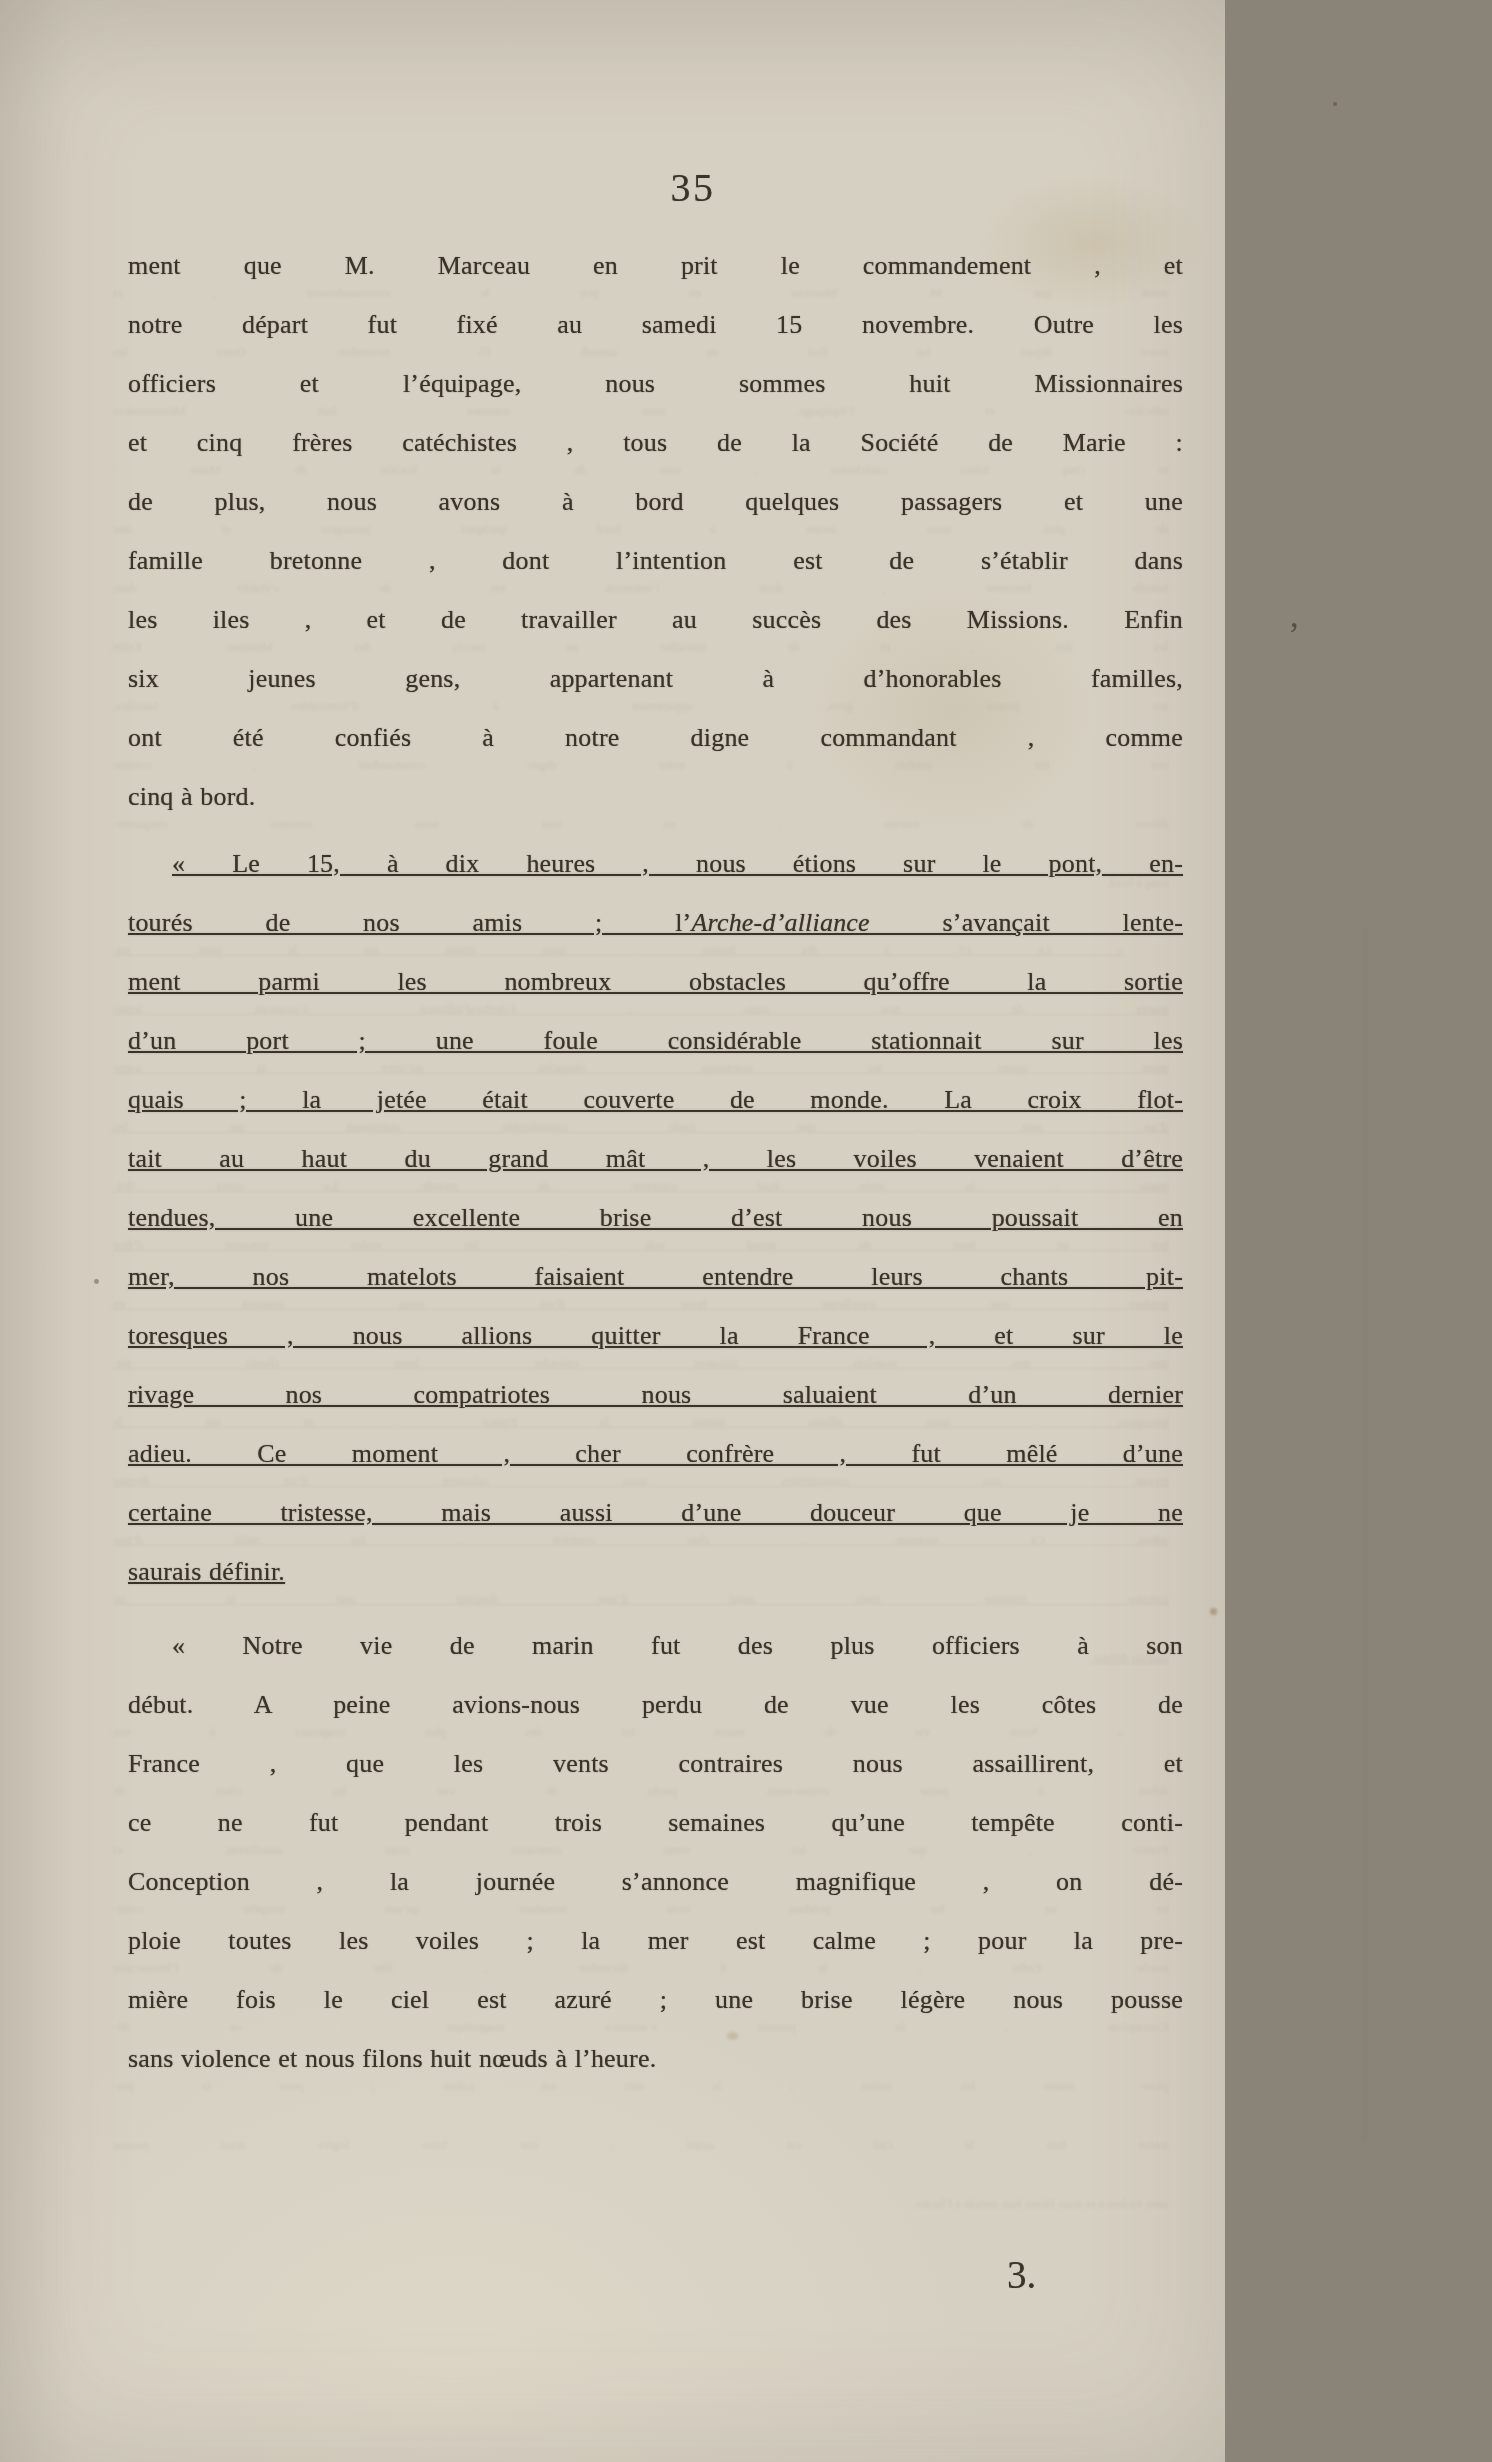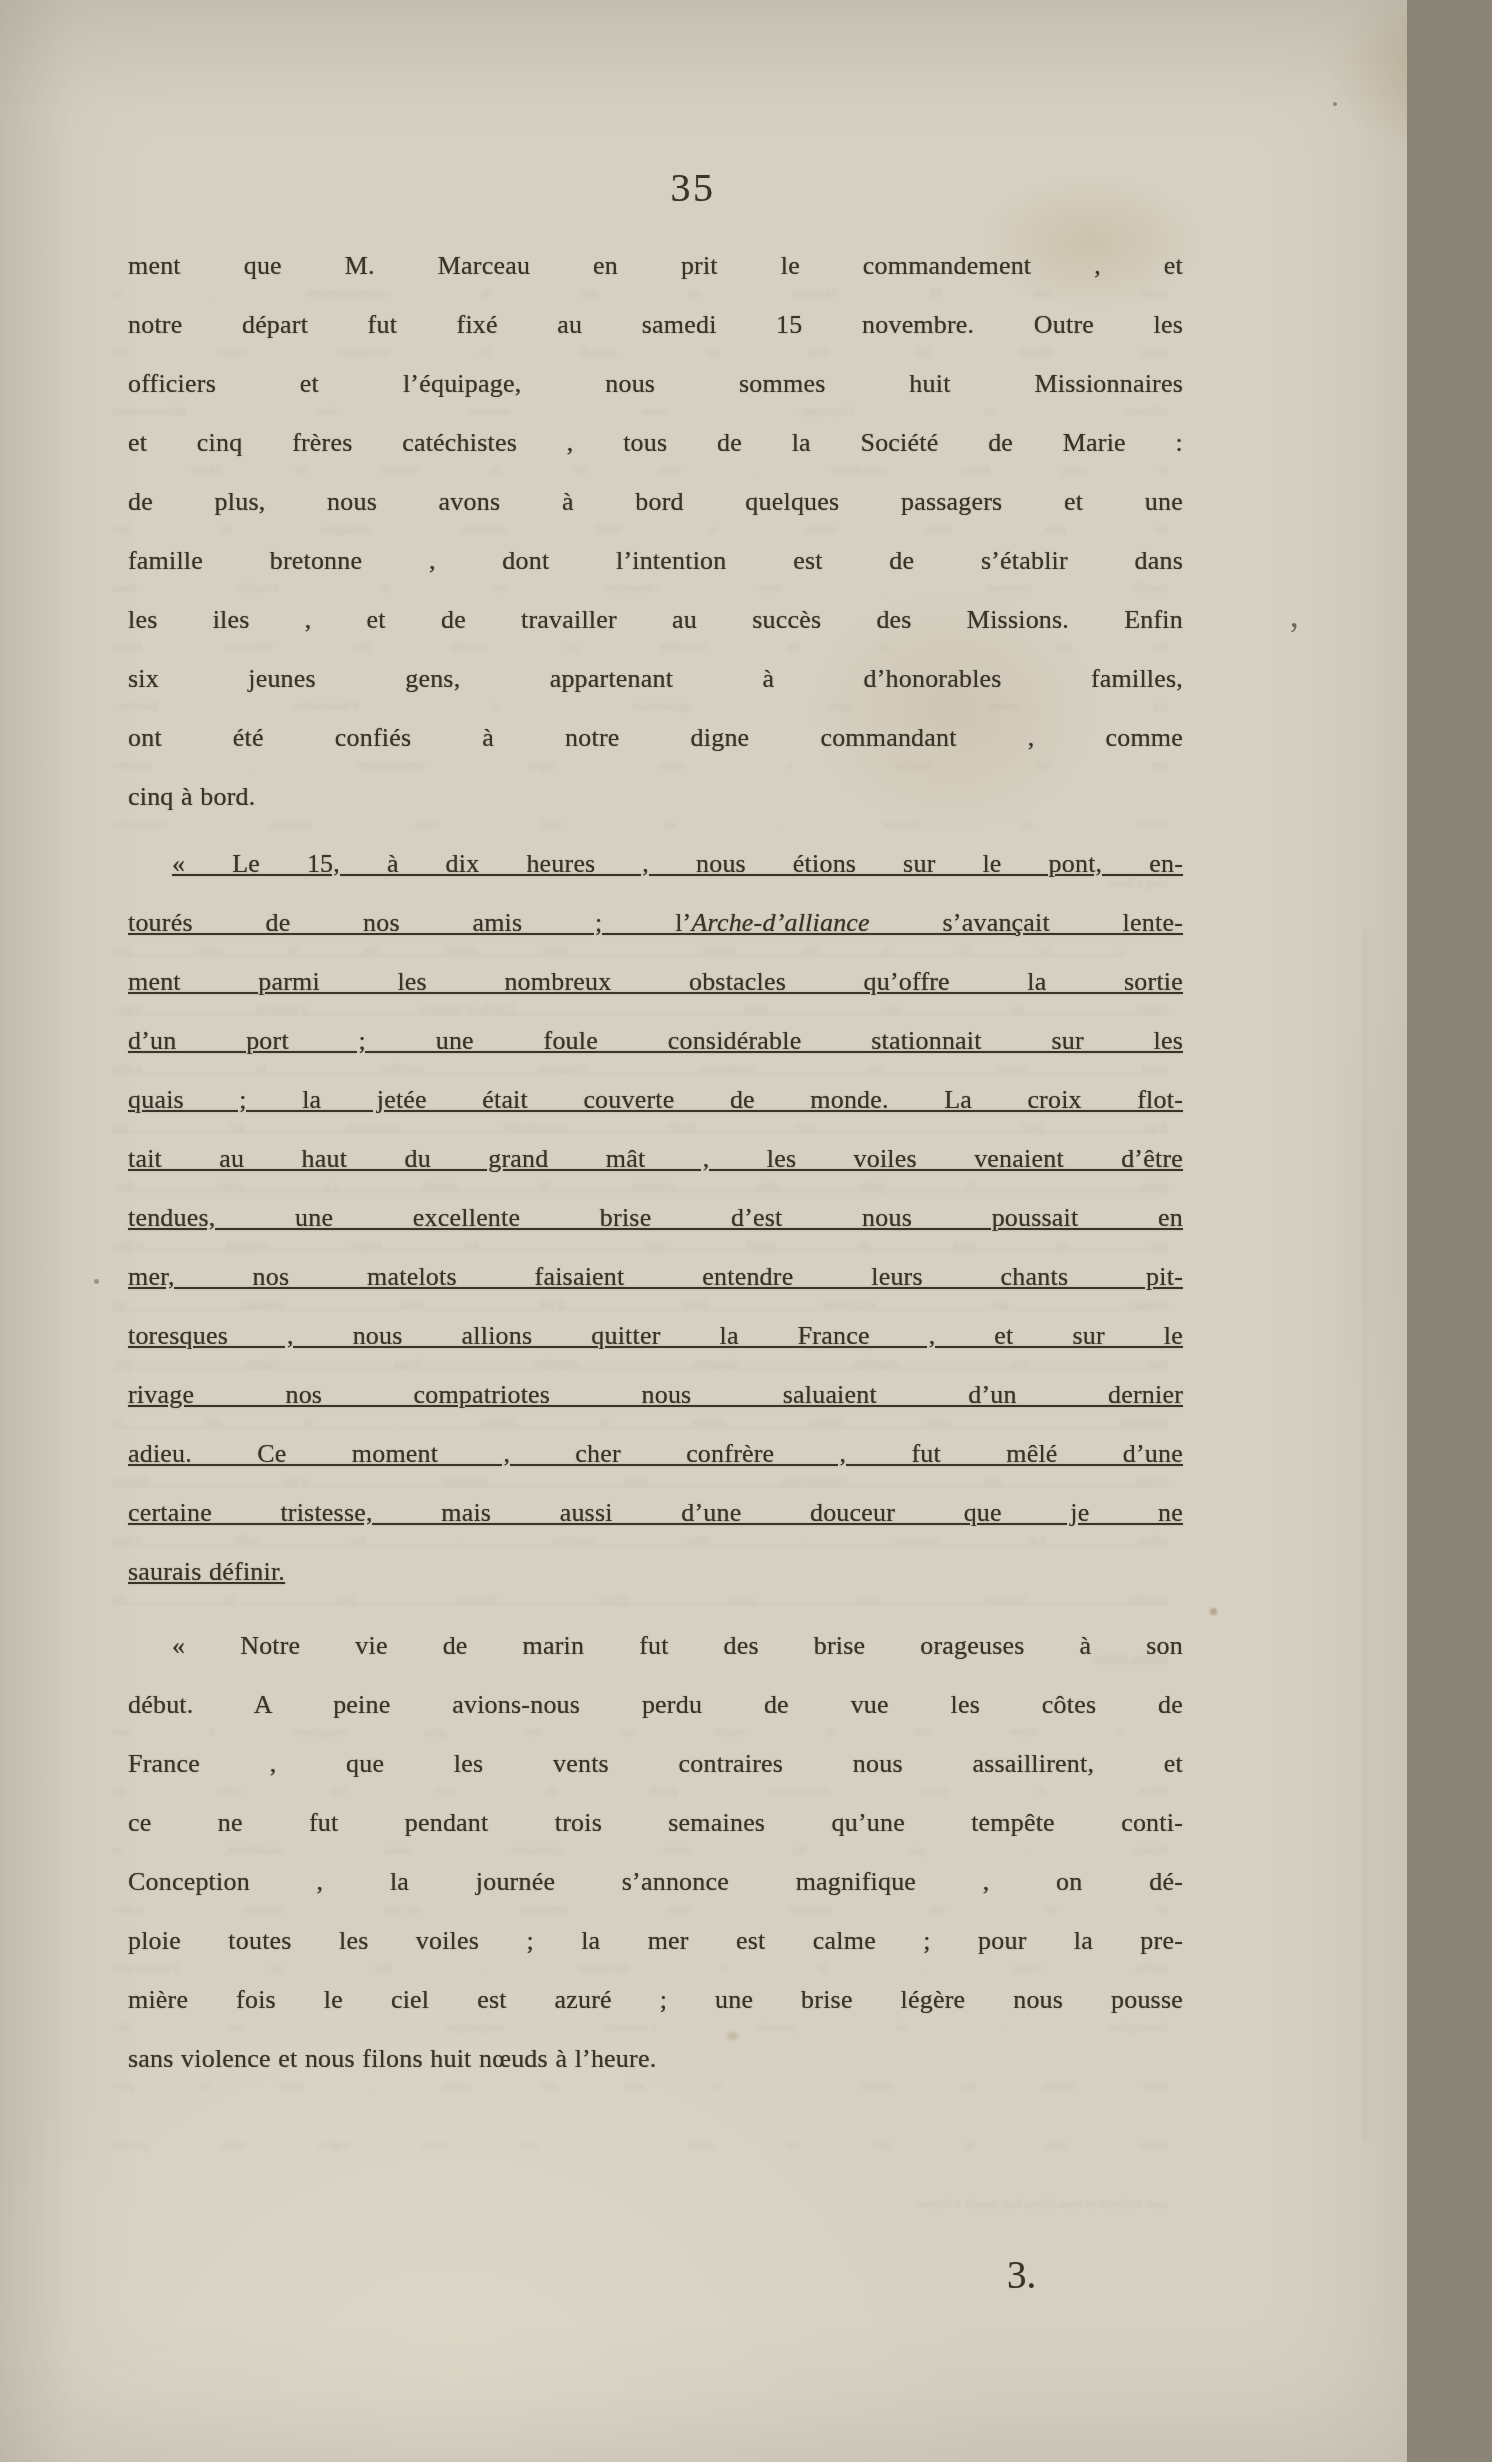--- a/index.html
+++ b/index.html
@@ -3,21 +3,21 @@
 <meta charset="utf-8">
 <style>
   :root { --paper:#d6d0c2; --ink:#3a3329; }
   html,body{margin:0;padding:0;}
   body{
     width:1493px;height:2462px;overflow:hidden;
     background:#8a8478;
     font-family:"Liberation Serif","DejaVu Serif",serif;
   }
   .page{
-    position:relative;width:1407px;height:2462px;
+    position:relative;width:1225px;height:2462px;
     background:
       radial-gradient(ellipse 178px 129px at 1454px 73px,  rgba(150,110,55,.22), transparent 70%),
       radial-gradient(ellipse 162px 97px at 1091px 242px, rgba(155,125,70,.16), transparent 70%),
       radial-gradient(ellipse 210px 178px at 953px 711px, rgba(150,120,70,.11), transparent 70%),
       radial-gradient(ellipse 242px 485px at 1486px 1212px, rgba(120,110,95,.08), transparent 70%),
       radial-gradient(ellipse 727px 566px at 452px 2383px, rgba(238,232,215,.30), transparent 75%),
       linear-gradient(90deg, rgba(120,112,96,.10) 0px, rgba(120,112,96,0) 73px),
       linear-gradient(180deg, rgba(120,112,96,.07) 0px, rgba(120,112,96,0) 113px),
       var(--paper);
     box-shadow: inset 0 0 137px rgba(95,88,74,.20);
@@ -141,21 +141,21 @@
         <div class="line"><span>tait au haut du grand mât , les voiles venaient d’être</span></div>
         <div class="line"><span>tendues, une excellente brise d’est nous poussait en</span></div>
         <div class="line"><span>mer, nos matelots faisaient entendre leurs chants pit-</span></div>
         <div class="line"><span>toresques , nous allions quitter la France , et sur le</span></div>
         <div class="line"><span>rivage nos compatriotes nous saluaient d’un dernier</span></div>
         <div class="line"><span>adieu. Ce moment , cher confrère , fut mêlé d’une</span></div>
         <div class="line"><span>certaine tristesse, mais aussi d’une douceur que je ne</span></div>
         <div class="line last"><span>saurais définir.</span></div>
       </div>
       <div class="para indent">
-        <div class="line"><span>« Notre vie de marin fut des brise orageuses à son</span></div>
+        <div class="line"><span>« Notre vie de marin fut des plus officiers à son</span></div>
         <div class="line"><span>début. A peine avions-nous perdu de vue les côtes de</span></div>
         <div class="line"><span>France , que les vents contraires nous assaillirent, et</span></div>
         <div class="line"><span>ce ne fut pendant trois semaines qu’une tempête conti-</span></div>
         <div class="line"><span>Conception , la journée s’annonce magnifique , on dé-</span></div>
         <div class="line"><span>ploie toutes les voiles ; la mer est calme ; pour la pre-</span></div>
         <div class="line"><span>mière fois le ciel est azuré ; une brise légère nous pousse</span></div>
         <div class="line last"><span>sans violence et nous filons huit nœuds à l’heure.</span></div>
       </div>
     </div>
 

